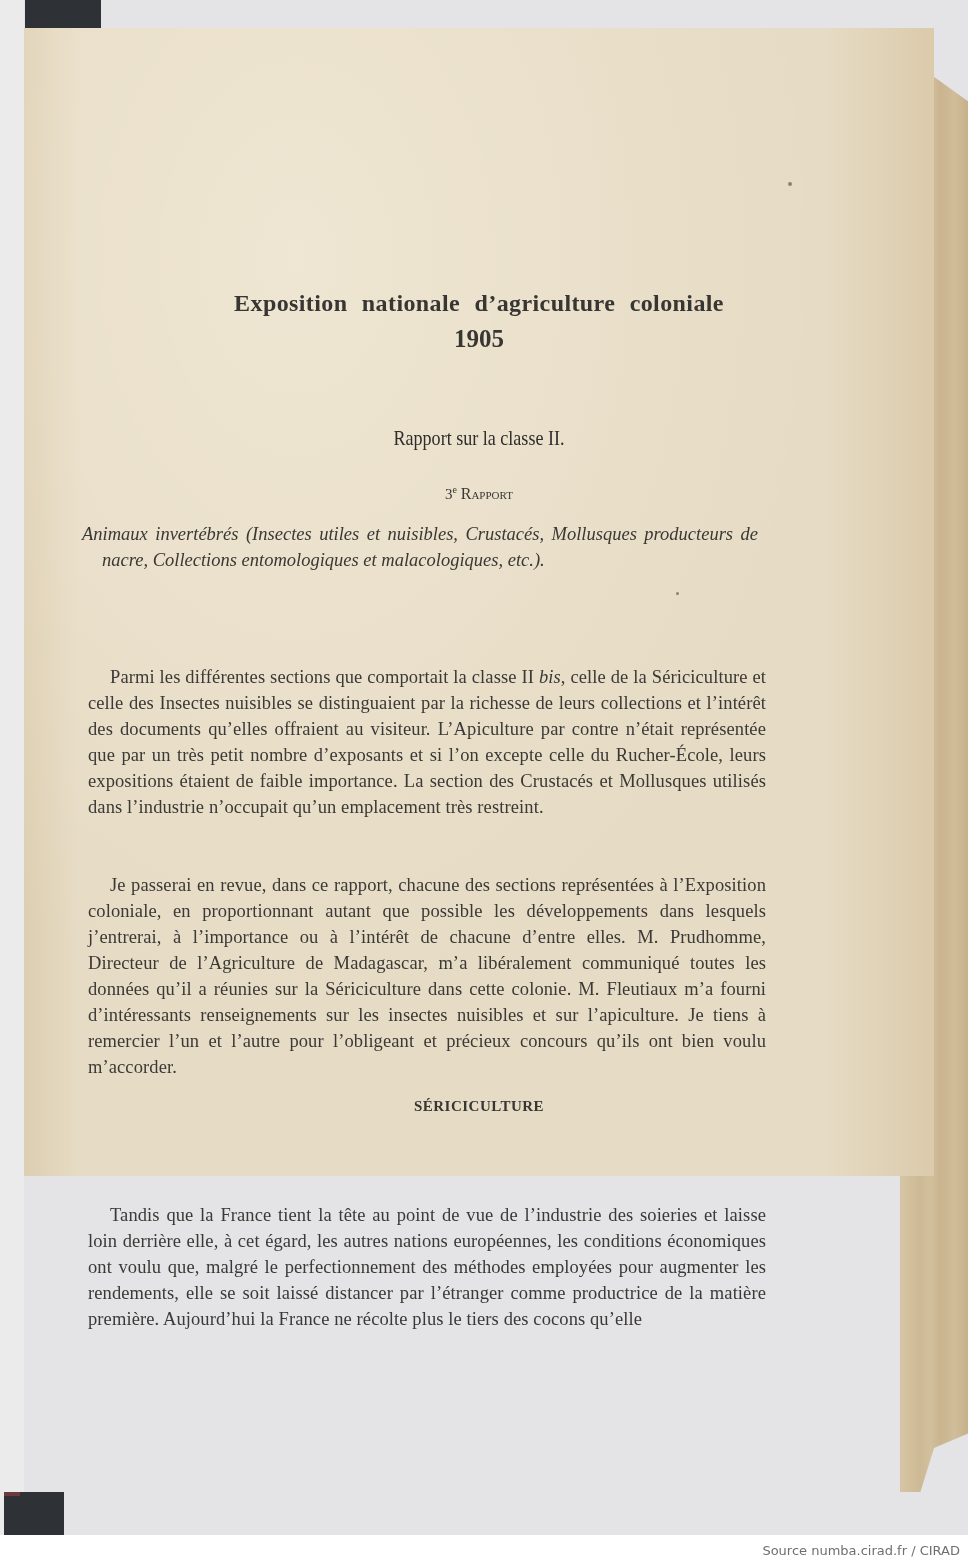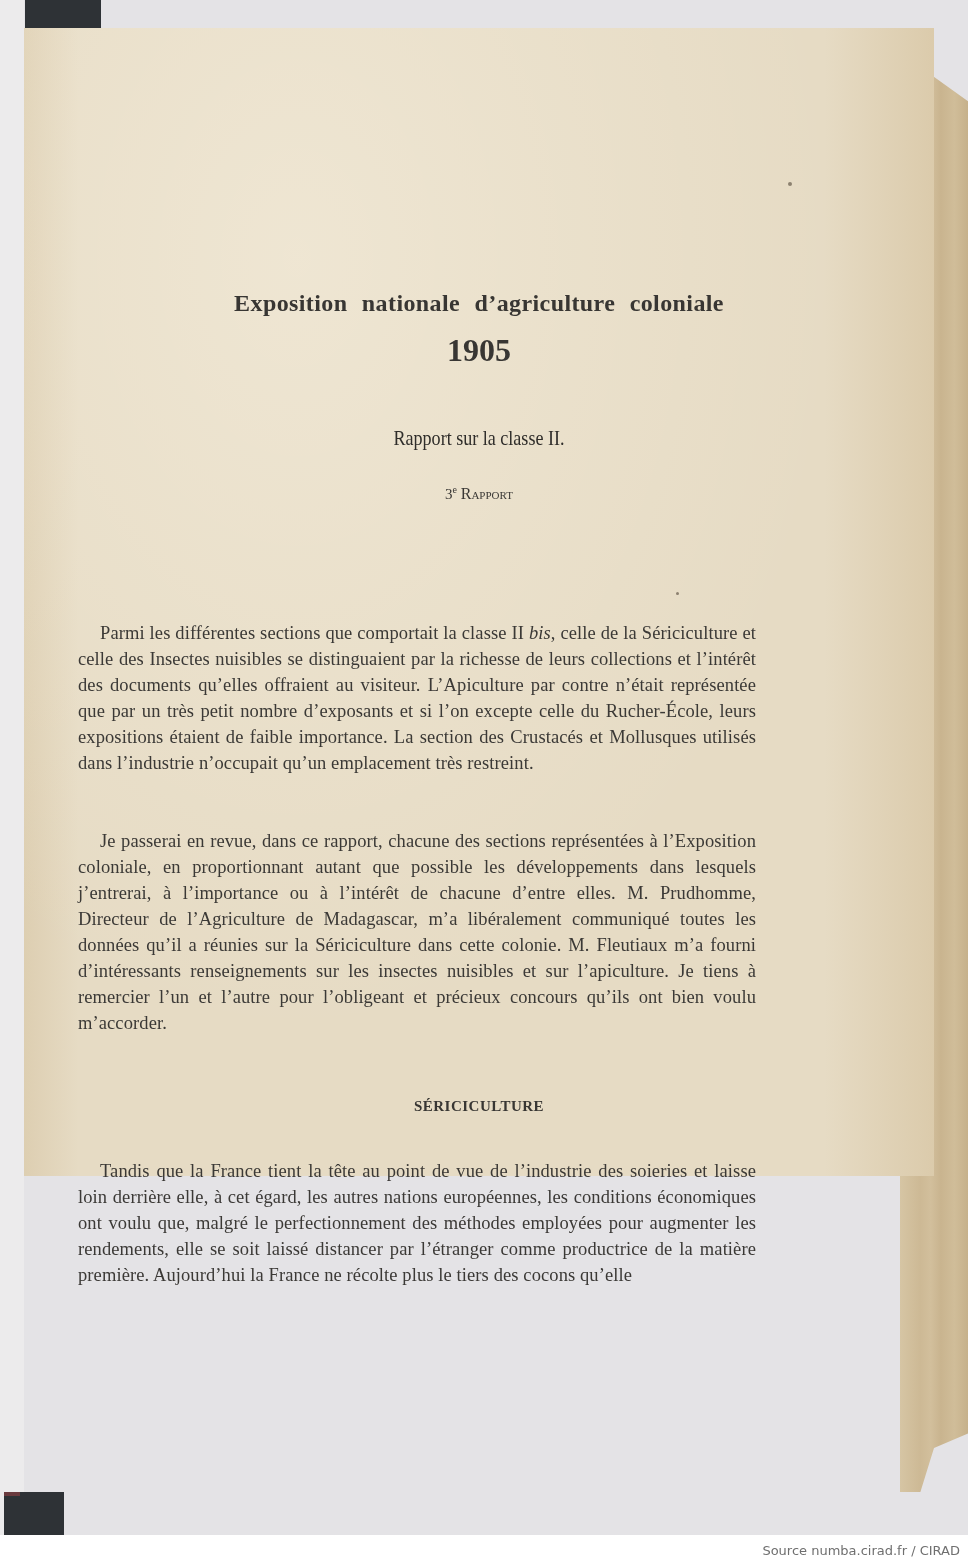--- a/index.html
+++ b/index.html
@@ -37,37 +37,37 @@
     background:#e6dbc4;
     background-image:
       radial-gradient(ellipse at 30% 20%, rgba(255,250,238,0.35), rgba(0,0,0,0) 60%),
       linear-gradient(90deg, rgba(214,196,162,0.55) 0%, rgba(230,219,196,0) 6%, rgba(230,219,196,0) 88%, rgba(212,192,155,0.6) 100%);
     color:#2f2d2a;
   }
   .t-center { position:absolute; left:0; width:910px; text-align:center; }
   .main-title {
     top:262px; font-size:24px; font-weight:bold; letter-spacing:0.4px; word-spacing:8px; color:#383633;
   }
-  .year { top:304px; font-size:32px; font-weight:bold; color:#383633; }
+  .year { top:297px; font-size:25px; font-weight:bold; color:#383633; }
   .report-title {
     top:398px; font-size:21px; color:#2f2d2a; transform:scaleX(0.86); transform-origin:center;
   }
   .section-label { top:456px; font-size:15px; color:#3a3835; }
   .section-label .sc { font-variant:small-caps; font-size:16px; }
   .section-label sup { font-size:10px; }
   .subtitle {
     position:absolute; left:58px; width:676px; top:493px;
     font-size:18.5px; line-height:26px; font-style:italic; text-align:justify; color:#3a3835;
     text-indent:0; padding-left:20px; box-sizing:border-box;
   }
   .subtitle span.first { margin-left:-20px; }
   .para {
-    position:absolute; left:54px; width:678px;
+    position:absolute; left:64px; width:678px;
     font-size:18.5px; line-height:26px; text-align:justify; color:#3b3936;
-    text-indent:22px; letter-spacing:0.1px;
+    text-indent:22px; letter-spacing:0.1px;margin-top:44px;
   }
   .p1 { top:592px; }
   .p2 { top:800px; }
   .p3 { top:1130px; }
   .para em { font-style:italic; }
   .heading-seri {
     top:1070px; font-size:15px; font-weight:bold; letter-spacing:0.5px; color:#383633;text-align:center;
   }
   .speck { position:absolute; width:4px; height:4px; border-radius:2px; background:#8c8170; }
   .footer-caption {
@@ -89,20 +89,23 @@
   <div class="t-center main-title">Exposition nationale d’agriculture coloniale</div>
   <div class="t-center year">1905</div>
 
   <div class="t-center report-title">Rapport sur la classe II.</div>
 
   <div class="t-center section-label">
     <span>3</span><sup>e</sup>
     <span class="sc">Rapport</span>
   </div>
 
+  <div class="subtitle">
+    <span class="first">Animaux invertébrés</span><span> (Insectes utiles et nuisibles, Crustacés, Mollusques producteurs de nacre, Collections entomologiques et malacologiques, etc.).</span>
+  </div>
 
   <div class="para p1">
     <span>Parmi les différentes sections que comportait la classe II </span><em>bis</em><span>, celle de la Sériciculture et celle des Insectes nuisibles se distinguaient par la richesse de leurs collections et l’intérêt des documents qu’elles offraient au visiteur. L’Apiculture par contre n’était représentée que par un très petit nombre d’exposants et si l’on excepte celle du Rucher-École, leurs expositions étaient de faible importance. La section des Crustacés et Mollusques utilisés dans l’industrie n’occupait qu’un emplacement très restreint.</span>
   </div>
 
   <div class="para p2">Je passerai en revue, dans ce rapport, chacune des sections représentées à l’Exposition coloniale, en proportionnant autant que possible les développements dans lesquels j’entrerai, à l’importance ou à l’intérêt de chacune d’entre elles. M. Prudhomme, Directeur de l’Agriculture de Madagascar, m’a libéralement communiqué toutes les données qu’il a réunies sur la Sériciculture dans cette colonie. M. Fleutiaux m’a fourni d’intéressants renseignements sur les insectes nuisibles et sur l’apiculture. Je tiens à remercier l’un et l’autre pour l’obligeant et précieux concours qu’ils ont bien voulu m’accorder.</div>
 
   <div class="t-center heading-seri">SÉRICICULTURE</div>
 
   <div class="para p3">Tandis que la France tient la tête au point de vue de l’industrie des soieries et laisse loin derrière elle, à cet égard, les autres nations européennes, les conditions économiques ont voulu que, malgré le perfectionnement des méthodes employées pour augmenter les rendements, elle se soit laissé distancer par l’étranger comme productrice de la matière première. Aujourd’hui la France ne récolte plus le tiers des cocons qu’elle</div>

